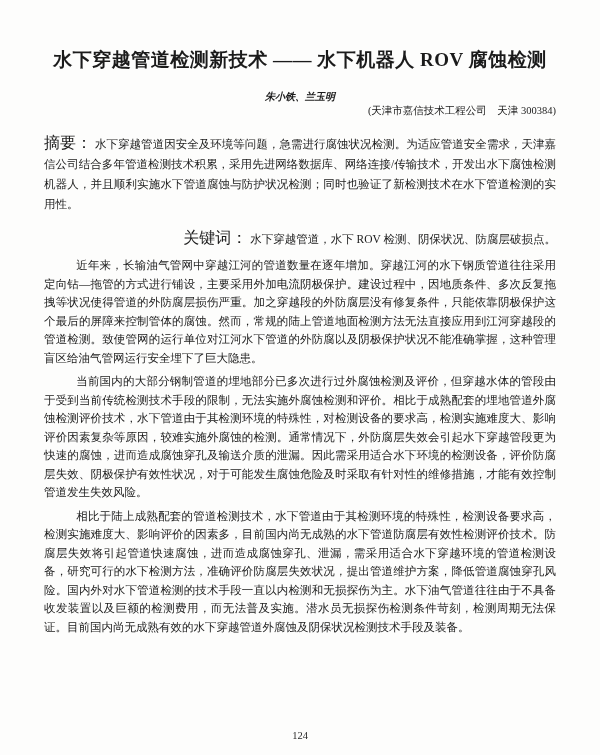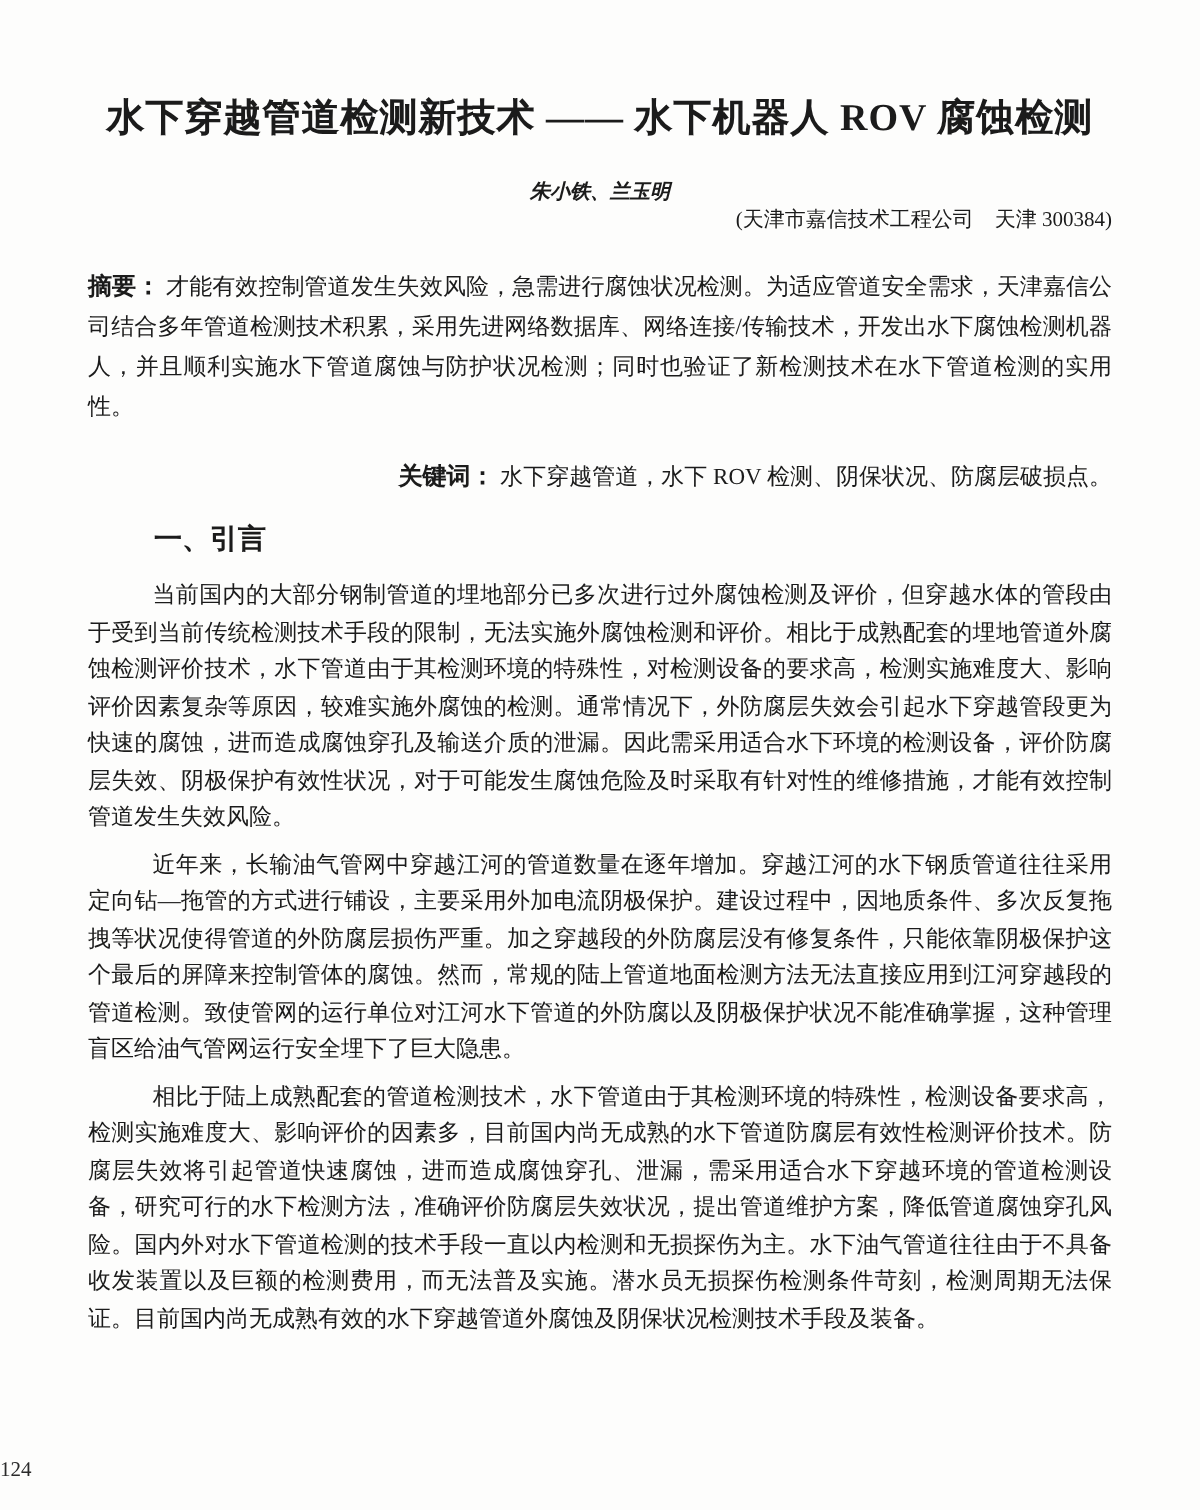--- a/index.html
+++ b/index.html
@@ -42,22 +42,22 @@
     margin: 0 0 15px 0;
   }
   .abstract {
     font-size: 11.5px;
     line-height: 20px;
     text-align: justify;
     margin: 0 0 15px 0;
   }
   .abstract .label,
   .keywords .label {
-    font-weight: bold;
-    font-size: 12px;
+    font-weight: normal;
+    font-size: 16px;
   }
   .keywords {
     font-size: 11.5px;
     line-height: 18px;
     margin: 0 0 8px 0;
     text-align: right;
   }
   .section-heading {
     font-size: 14px;
     font-weight: bold;
@@ -70,49 +70,49 @@
     line-height: 18.5px;
     text-align: justify;
     text-indent: 2.8em;
     margin: 0 0 5px 0;
   }
   .page-number {
     position: absolute;
     bottom: 14px;
     left: 0;
     width: 100%;
+    text-align: center;
     font-size: 10.5px;
     color: #2a2a2a;
   }
 </style>
 </head>
 <body>
 
 <div class="page">
 
   <h1 class="title">水下穿越管道检测新技术 —— 水下机器人 ROV 腐蚀检测</h1>
 
   <div class="authors">朱小铁、兰玉明</div>
 
   <div class="affiliation">(天津市嘉信技术工程公司　天津 300384)</div>
 
   <p class="abstract">
     <span class="label">摘要：</span>
-    <span>才能有效控制管道发生失效风险，急需进行腐蚀状况检测。为适应管道安全需求，天津嘉信公司结合多年管道检测技术积累，采用先进网络数据库、网络连接/传输技术，开发出水下腐蚀检测机器人，并且顺利实施水下管道腐蚀与防护状况检测；同时也验证了新检测技术在水下管道检测的实用性。</span>
+    <span>水下穿越管道因安全及环境等问题，急需进行腐蚀状况检测。为适应管道安全需求，天津嘉信公司结合多年管道检测技术积累，采用先进网络数据库、网络连接/传输技术，开发出水下腐蚀检测机器人，并且顺利实施水下管道腐蚀与防护状况检测；同时也验证了新检测技术在水下管道检测的实用性。</span>
   </p>
 
   <p class="keywords">
     <span class="label">关键词：</span>
     <span>水下穿越管道，水下 ROV 检测、阴保状况、防腐层破损点。</span>
   </p>
 
-  <h2 class="section-heading">一、引言</h2>
+
+  <p class="body-paragraph">近年来，长输油气管网中穿越江河的管道数量在逐年增加。穿越江河的水下钢质管道往往采用定向钻—拖管的方式进行铺设，主要采用外加电流阴极保护。建设过程中，因地质条件、多次反复拖拽等状况使得管道的外防腐层损伤严重。加之穿越段的外防腐层没有修复条件，只能依靠阴极保护这个最后的屏障来控制管体的腐蚀。然而，常规的陆上管道地面检测方法无法直接应用到江河穿越段的管道检测。致使管网的运行单位对江河水下管道的外防腐以及阴极保护状况不能准确掌握，这种管理盲区给油气管网运行安全埋下了巨大隐患。</p>
 
   <p class="body-paragraph">当前国内的大部分钢制管道的埋地部分已多次进行过外腐蚀检测及评价，但穿越水体的管段由于受到当前传统检测技术手段的限制，无法实施外腐蚀检测和评价。相比于成熟配套的埋地管道外腐蚀检测评价技术，水下管道由于其检测环境的特殊性，对检测设备的要求高，检测实施难度大、影响评价因素复杂等原因，较难实施外腐蚀的检测。通常情况下，外防腐层失效会引起水下穿越管段更为快速的腐蚀，进而造成腐蚀穿孔及输送介质的泄漏。因此需采用适合水下环境的检测设备，评价防腐层失效、阴极保护有效性状况，对于可能发生腐蚀危险及时采取有针对性的维修措施，才能有效控制管道发生失效风险。</p>
-
-  <p class="body-paragraph">近年来，长输油气管网中穿越江河的管道数量在逐年增加。穿越江河的水下钢质管道往往采用定向钻—拖管的方式进行铺设，主要采用外加电流阴极保护。建设过程中，因地质条件、多次反复拖拽等状况使得管道的外防腐层损伤严重。加之穿越段的外防腐层没有修复条件，只能依靠阴极保护这个最后的屏障来控制管体的腐蚀。然而，常规的陆上管道地面检测方法无法直接应用到江河穿越段的管道检测。致使管网的运行单位对江河水下管道的外防腐以及阴极保护状况不能准确掌握，这种管理盲区给油气管网运行安全埋下了巨大隐患。</p>
 
 
   <p class="body-paragraph">相比于陆上成熟配套的管道检测技术，水下管道由于其检测环境的特殊性，检测设备要求高，检测实施难度大、影响评价的因素多，目前国内尚无成熟的水下管道防腐层有效性检测评价技术。防腐层失效将引起管道快速腐蚀，进而造成腐蚀穿孔、泄漏，需采用适合水下穿越环境的管道检测设备，研究可行的水下检测方法，准确评价防腐层失效状况，提出管道维护方案，降低管道腐蚀穿孔风险。国内外对水下管道检测的技术手段一直以内检测和无损探伤为主。水下油气管道往往由于不具备收发装置以及巨额的检测费用，而无法普及实施。潜水员无损探伤检测条件苛刻，检测周期无法保证。目前国内尚无成熟有效的水下穿越管道外腐蚀及阴保状况检测技术手段及装备。</p>
 
   <div class="page-number">124</div>
 
 </div>
 
 </body></html>

